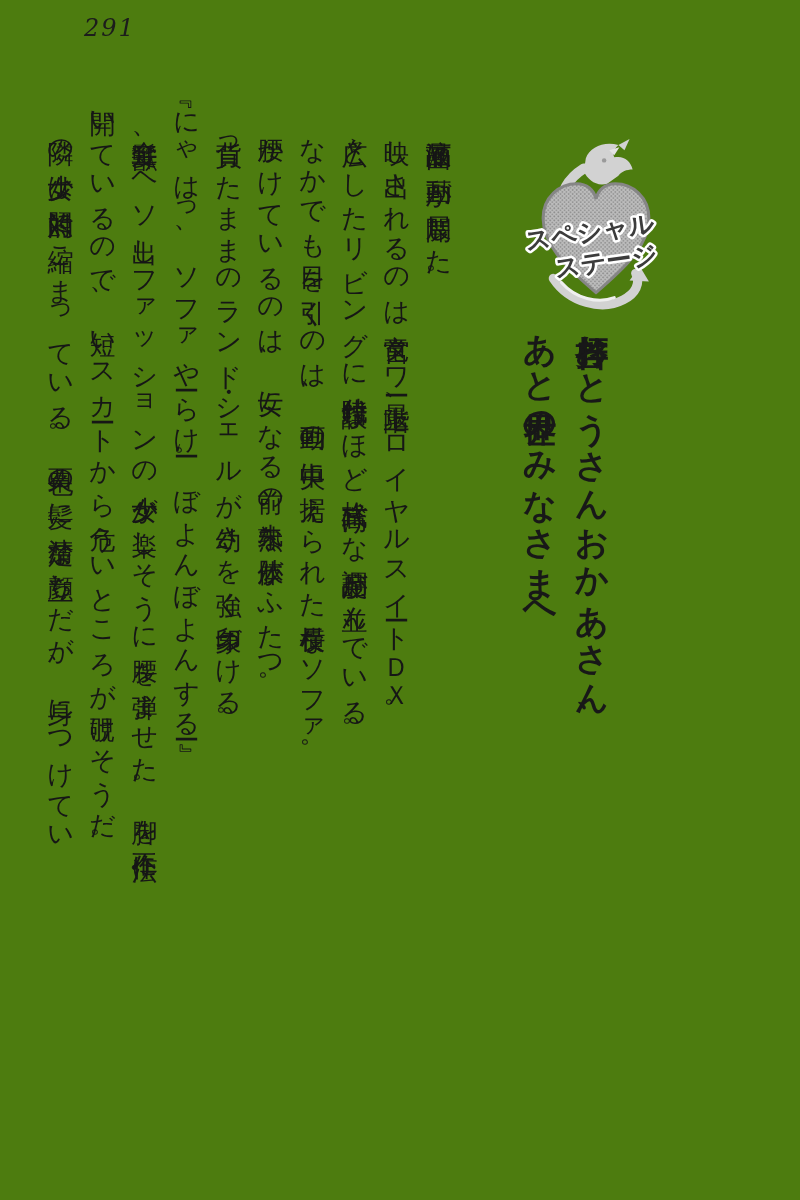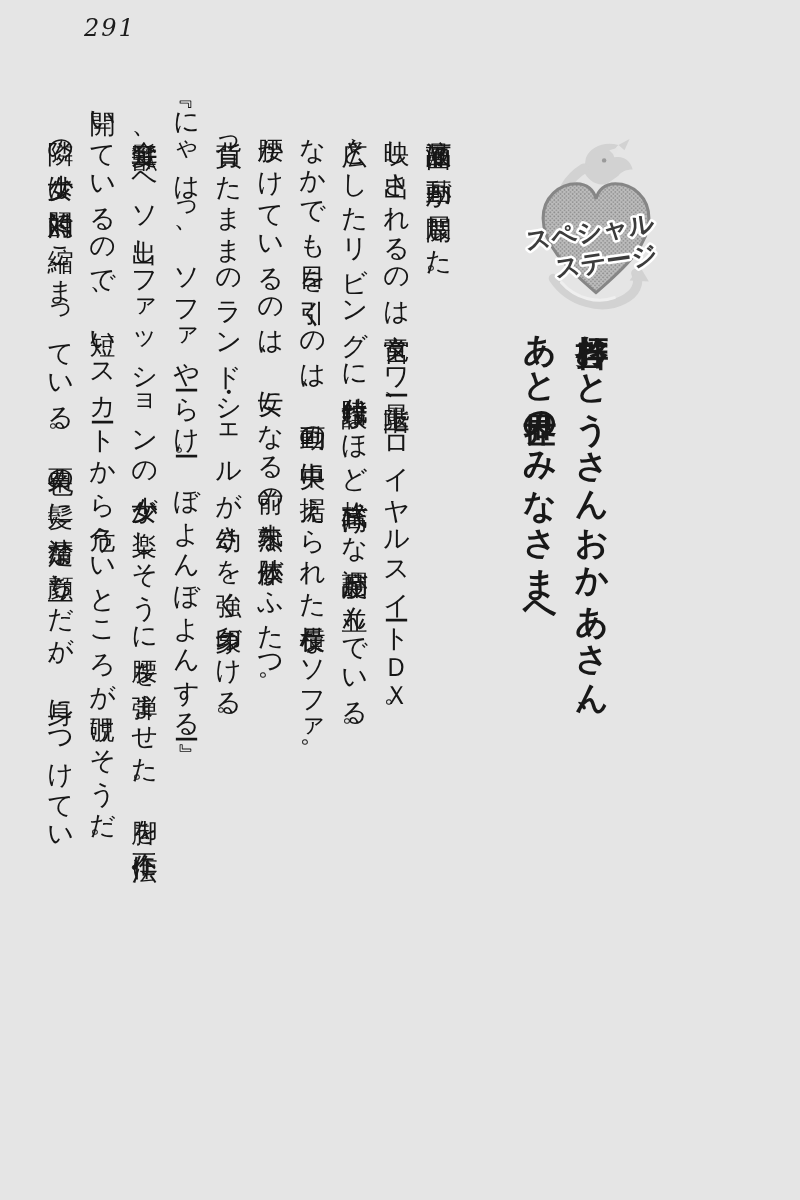--- a/index.html
+++ b/index.html
@@ -2,21 +2,21 @@
 <html lang="ja"><head>
 <meta charset="utf-8">
 <style>
   html, body { margin: 0; padding: 0; }
   body { background: #ffffff; }
 
   .page {
     position: relative;
     width: 800px;
     height: 1200px;
-    background: #e5e5e5;
+    background: #4d7c0f;
     overflow: hidden;
     font-family: "DejaVu Serif", "Liberation Serif", serif;
   }
 
   
   .page-number {
     position: absolute;
     left: 84px;
     top: 14px;
     font-family: "DejaVu Serif", serif;

